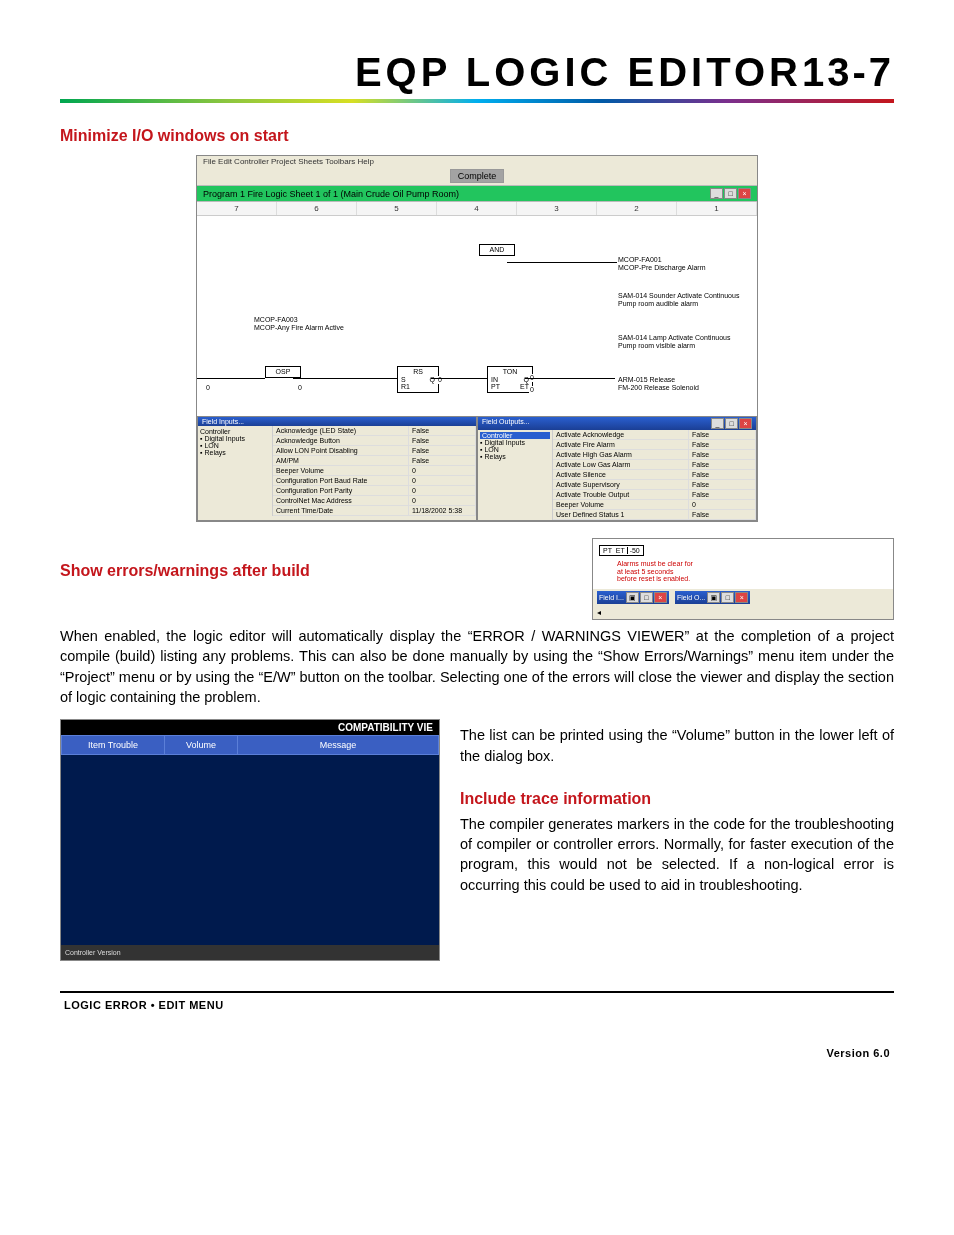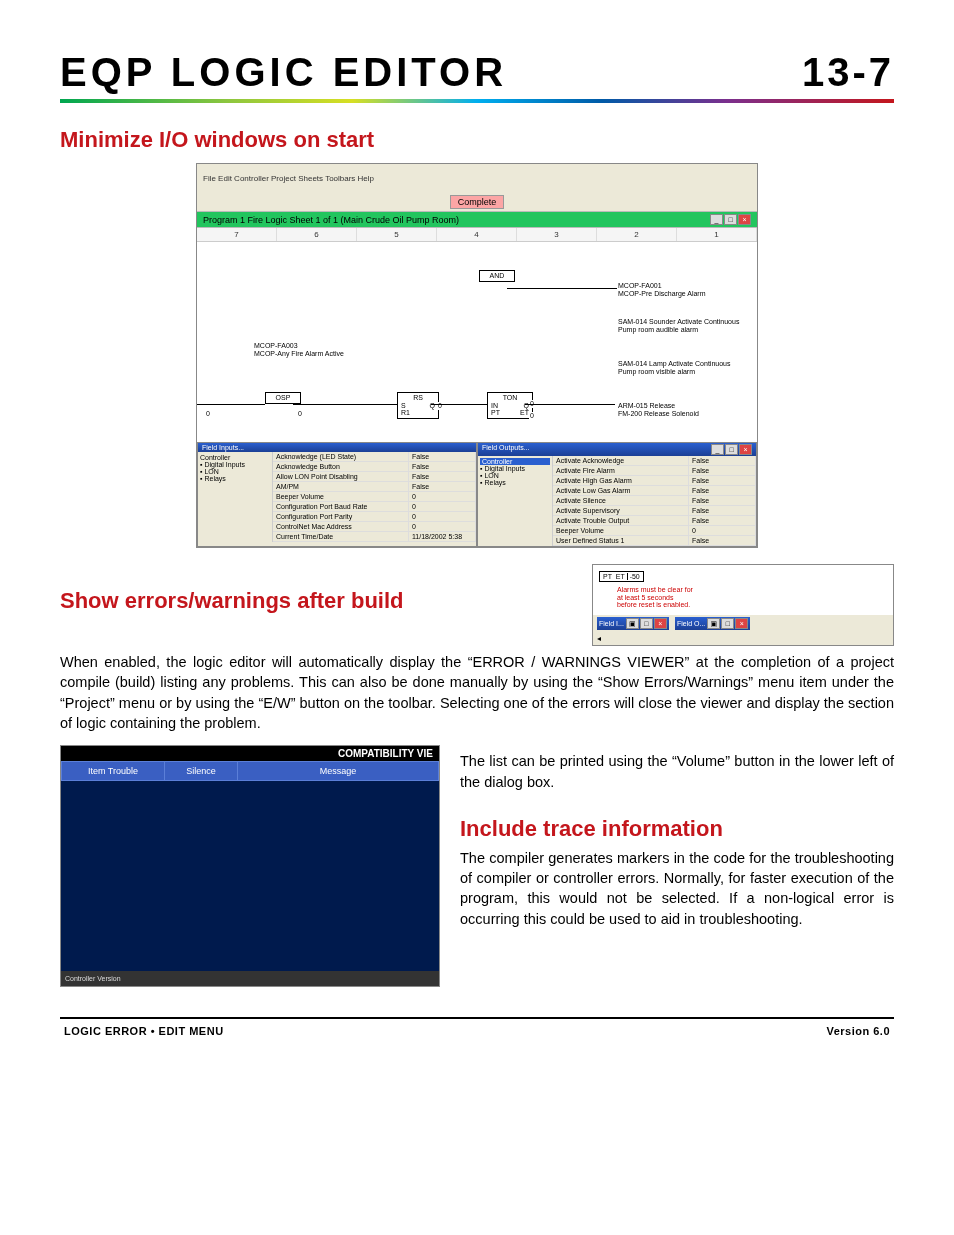--- a/index.html
+++ b/index.html
@@ -23,41 +23,41 @@
       #00aeef 50%, #005aa7 65%, #7b2f8d 80%, #c4161c 100%);
     margin: 4px 0 18px 0;
   }
   .hr-thin {
     height: 2px;
     background: #000;
     margin: 30px 0 6px 0;
   }
   .header {
     display: flex;
-    justify-content: space-between;
+    justify-content: flex-end;
     align-items: baseline;
   }
   .header h1 {
     font-family: Impact, "Arial Black", sans-serif;
     font-weight: 900;
     font-size: 40px;
     letter-spacing: 4px;
     margin: 0;
   }
   .header .pageno {
     font-family: Impact, "Arial Black", sans-serif;
     font-weight: 900;
     font-size: 40px;
     letter-spacing: 3px;
   }
   h3.section {
     font-family: "Arial Black", Arial, sans-serif;
     font-weight: 900;
     color: #c4161c;
-    font-size: 22px;
+    font-size: 16px;
     margin: 24px 0 6px 0;
   }
   p.body {
     font-size: 14.5px;
     line-height: 1.4;
     margin: 6px 0 12px 0;
     text-align: justify;
   }
   .fig-center {
     text-align: center;
@@ -73,21 +73,21 @@
     background: #ece9d8;
     text-align: left;
   }
   .fig1 .titlebar {
     background: linear-gradient(to bottom,#2a5fcf,#1b3f95);
     color: #fff;
     padding: 2px 6px;
     display: flex;
     justify-content: space-between;
   }
-  .fig1 .menus { background:#ece9d8; color:#333; padding:10px 6px; font-size:8px; }
+  .fig1 .menus { background:#ece9d8; color:#333; padding:1px 6px; font-size:8px; }
   .fig1 .subbar {
     background:#ece9d8;
     padding:2px 6px;
     display:flex;
     gap:6px;
     align-items:center;
     border-bottom:1px solid #bbb;
   }
   .fig1 .canvaswrap { background:#fff; }
   .fig1 .ruler {
@@ -247,40 +247,40 @@
 
   .footerbar {
     display:flex;
     justify-content:space-between;
     font-size:11px;
     font-family:"Arial Black", Arial, sans-serif;
     font-weight:900;
     letter-spacing:0.5px;
     padding: 0 4px;
   }
-  .footerbar .ver { font-weight:900; }
+  .footerbar .ver { font-weight:900;margin-top:48px; }
 </style>
 </head>
 <body>
 <div class="page">
 
 <div class="header">
   <h1>EQP LOGIC EDITOR</h1>
   <div class="pageno">13-7</div>
 </div>
 <div class="hr-rainbow"></div>
 
 <h3 class="section">Minimize I/O windows on start</h3>
 
 <div class="fig-center">
   <div class="fig1">
     <div class="menus">File  Edit  Controller  Project  Sheets  Toolbars  Help</div>
     <div class="subbar">
       <span style="flex:1"></span>
-      <span style="border:1px solid #999;background:#fca5a5;padding:1px 7px">Complete</span>
+      <span style="border:1px solid #999;background:#a3a3a3;padding:1px 7px">Complete</span>
       <span style="flex:1"></span>
     </div>
     <div class="subbar" style="background:#22c55e">
       <span>Program 1 Fire Logic Sheet 1 of 1 (Main Crude Oil Pump Room)</span>
       <span style="flex:1"></span>
       <span class="winbtns">
             <span>_</span>
             <span>□</span>
             <span class="cl">×</span>
           </span>
@@ -507,21 +507,21 @@
 
 <p class="body">When enabled, the logic editor will automatically display the “ERROR / WARNINGS VIEWER” at the completion of a project compile (build) listing any problems.  This can also be done manually by using the “Show Errors/Warnings” menu item under the “Project” menu or by using the “E/W” button on the toolbar.  Selecting one of the errors will close the viewer and display the section of logic containing the problem.</p>
 
 <div class="twocol2">
   <div class="fig3">
     <div class="ttl">COMPATIBILITY VIE</div>
     <table>
       <tbody>
             <tr>
         <th style="width:90px">Item Trouble</th>
-        <th style="width:60px">Silence</th>
+        <th style="width:60px">Volume</th>
         <th>Message</th>
       </tr>
     </tbody>
         </table>
     <div class="bodyarea"></div>
     <div class="footer">Controller Version</div>
   </div>
   <div class="right">
     <p class="body">The list can be printed using the “Volume” button in the lower left of the dialog box.</p>
     <h3 class="section">Include trace information</h3>

